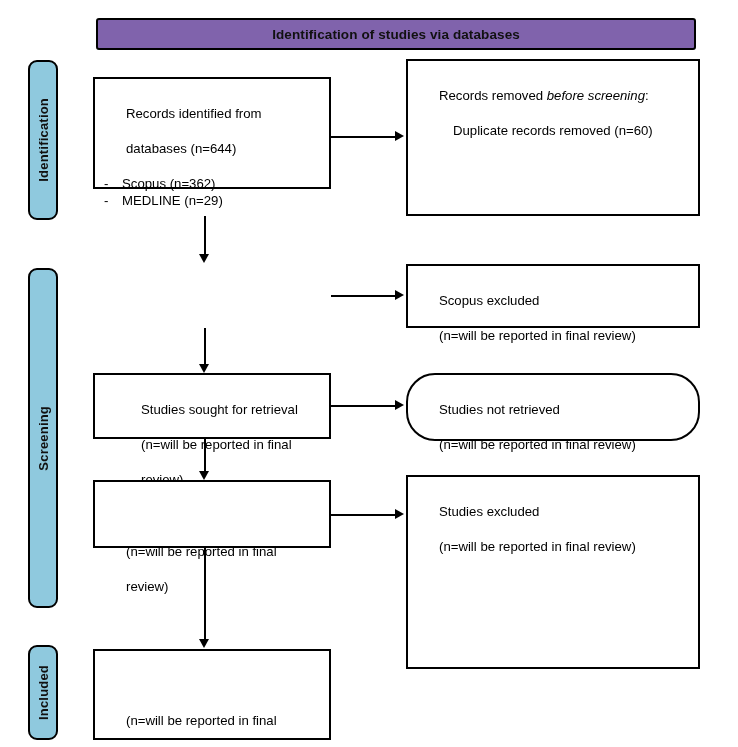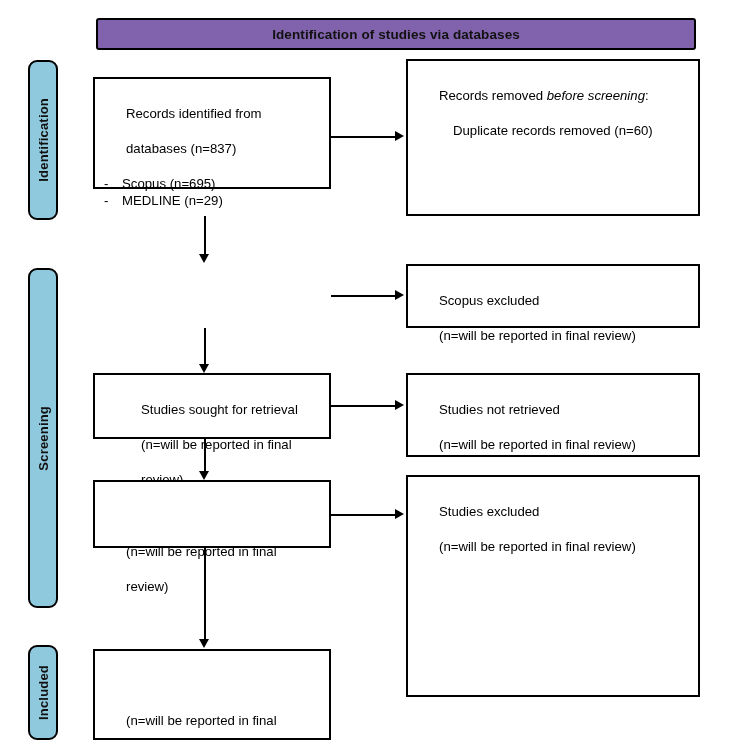--- a/index.html
+++ b/index.html
@@ -129,26 +129,26 @@
     <span class="vtext">Screening</span>
   </div>
 
   <div class="phase-label" style="left:28px; top:645px; width:30px; height:95px;">
     <span class="vtext">Included</span>
   </div>
 
   <div class="flow-box" style="left:93px; top:59px; width:238px; height:112px;margin-top:18px;">
     <div class="btext">
       <span>Records identified from</span><br>
-      <span>databases (n=837)</span>
+      <span>databases (n=644)</span>
     </div>
     <ul class="bullet-list">
       <li>
         <span class="dash">-</span>
-        <span class="btxt">Scopus (n=695)</span>
+        <span class="btxt">Scopus (n=362)</span>
       </li>
       <li>
         <span class="dash">-</span>
         <span class="btxt">MEDLINE (n=29)</span>
       </li>
     </ul>
   </div>
 
   <div class="flow-box" style="left:406px; top:59px; width:294px; height:157px;">
     <div class="btext">
@@ -186,21 +186,21 @@
   </div>
 
   <div class="flow-box" style="left:93px; top:373px; width:238px; height:66px;padding-left:24px;">
     <div class="btext">
       <span>Studies sought for retrieval</span><br>
       <span>(n=will be reported in final</span><br>
       <span>review)</span>
     </div>
   </div>
 
-  <div class="flow-box" style="left:406px; top:373px; width:294px; height:84px;">
+  <div class="flow-box" style="left:406px; top:373px; width:294px; height:68px;border-radius:29px;">
     <div class="btext">
       <span>Studies not retrieved</span><br>
       <span>(n=will be reported in final review)</span>
     </div>
   </div>
 
   <div class="arrow" style="left:331px; top:400px; width:75px; height:12px;">
     <div class="shaft-h" style="top:5px; width:66px;"></div>
     <div class="head-right" style="left:64px; top:0px;"></div>
   </div>
@@ -211,21 +211,21 @@
   </div>
 
   <div class="flow-box" style="left:93px; top:480px; width:238px; height:68px;">
     <div class="btext">
       <br>
       <span>(n=will be reported in final</span><br>
       <span>review)</span>
     </div>
   </div>
 
-  <div class="flow-box" style="left:406px; top:475px; width:294px; height:222px;">
+  <div class="flow-box" style="left:406px; top:475px; width:294px; height:194px;">
     <div class="btext">
       <span>Studies excluded</span><br>
       <span>(n=will be reported in final review)</span>
     </div>
   </div>
 
   <div class="arrow" style="left:331px; top:509px; width:75px; height:12px;">
     <div class="shaft-h" style="top:5px; width:66px;"></div>
     <div class="head-right" style="left:64px; top:0px;"></div>
   </div>

